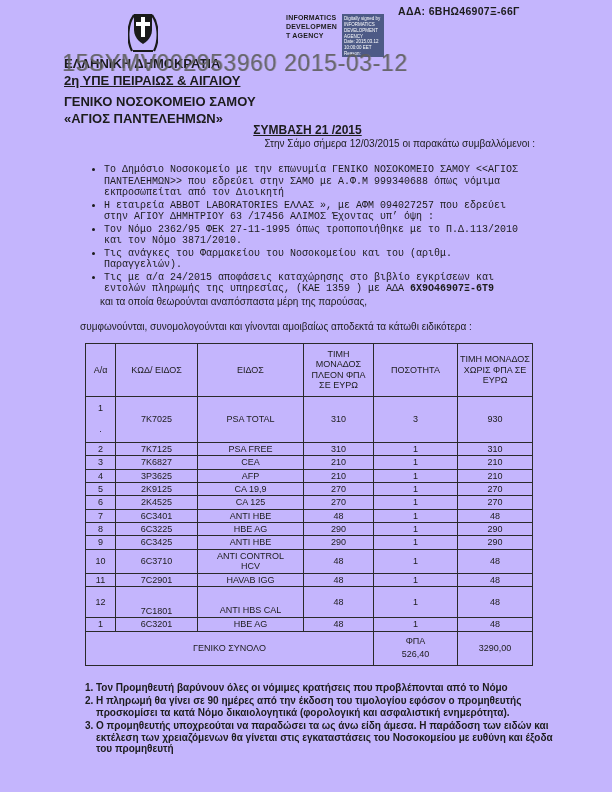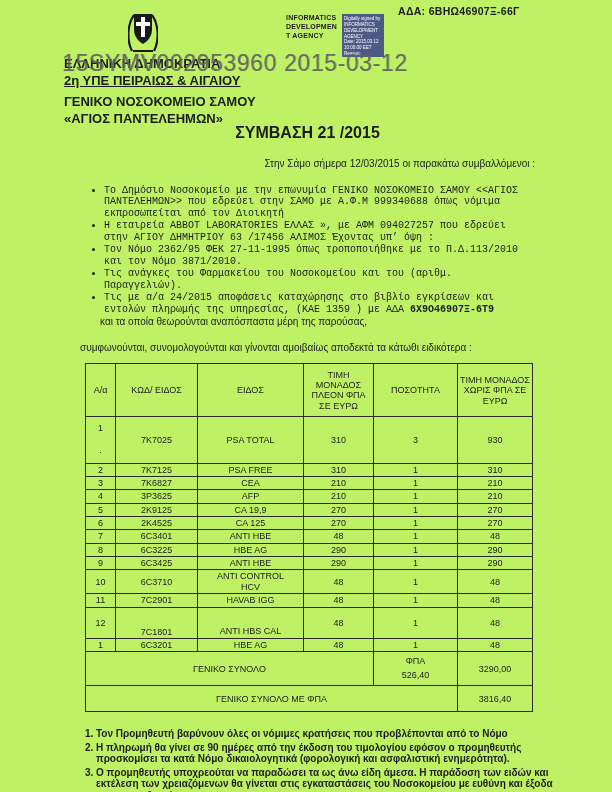--- a/index.html
+++ b/index.html
@@ -1,34 +1,34 @@
 <!DOCTYPE html>
 <html><head>
 <meta charset="utf-8">
 <style>
   html,body { margin:0; padding:0; background:#e8e8e8; }
   .page {
     position:relative; width:612px; height:792px; margin:0 auto;
-    background:#bef264; overflow:hidden; color:#1c1c1c;
+    background:#c4b5fd; overflow:hidden; color:#1c1c1c;
     font-family:"Liberation Sans", sans-serif;
   }
   .ada-top { position:absolute; top:5px; left:398px; font-size:10.5px; font-weight:700; letter-spacing:.3px; }
   .emblem { position:absolute; left:128px; top:11px; }
   .sig { position:absolute; left:286px; top:14px; display:flex; gap:4px; align-items:flex-start; }
   .sig-name { width:52px; font-size:7px; font-weight:700; line-height:1.25; letter-spacing:.2px; }
   .sig-box { width:42px; height:43px; background:#4d5a86; color:#fff; font-size:4.5px; line-height:1.3;
              padding:2px 2px; box-sizing:border-box; overflow:hidden; }
   .watermark { position:absolute; left:62px; top:50px; font-size:23px; color:rgba(92,92,92,.82);
                letter-spacing:.6px; white-space:nowrap; z-index:3; font-weight:400;
                text-shadow:1px 0 0 rgba(120,120,120,.5); }
   .letterhead { position:absolute; left:64px; top:55px; font-size:13px; font-weight:700; line-height:1.32; z-index:2; }
   .letterhead div:nth-child(2) { text-decoration:underline; margin-bottom:4px; }
 
   .content { position:absolute; left:80px; top:124px; width:455px; font-size:10px; line-height:1.15; }
-  .doc-title { text-align:center; font-weight:700; font-size:16px; margin-bottom:16px; }
+  .doc-title { text-align:center; font-weight:700; text-decoration:underline; font-size:12px; margin-bottom:0; }
   .intro { margin-bottom:15px;text-align:right; }
   ul.bullets { margin:0; padding-left:24px;font-family:Liberation Mono, monospace; }
   ul.bullets li { margin-bottom:1px; }
   ul.bullets .bold { font-weight:700; }
   .continuation { margin-top:1px;padding-left:20px; }
   .agreement { margin-top:14px; }
 
   table.items { border-collapse:collapse; table-layout:fixed; width:447px; margin:10px 0 0 5px; font-size:9px; }
   table.items th, table.items td { border:1px solid #2a2a2a; text-align:center; vertical-align:middle;
     padding:1px 2px; overflow:hidden; font-weight:400; }
@@ -234,24 +234,20 @@
             <td class="cell-total">48</td>
           </tr>
         </tbody>
       <tfoot>
         <tr>
           <td colspan="4">ΓΕΝΙΚΟ ΣΥΝΟΛΟ</td>
           <td class="vat-cell">ΦΠΑ
 526,40</td>
           <td>3290,00</td>
         </tr>
-        <tr>
-          <td colspan="5">ΓΕΝΙΚΟ ΣΥΝΟΛΟ ΜΕ ΦΠΑ</td>
-          <td>3816,40</td>
-        </tr>
       </tfoot>
     </table>
 
     <div class="notes">
       <ol>
           <li class="note-item">Τον Προμηθευτή βαρύνουν όλες οι νόμιμες κρατήσεις που προβλέπονται από το Νόμο</li>
           <li class="note-item">Η πληρωμή θα γίνει σε 90 ημέρες από την έκδοση του τιμολογίου εφόσον ο προμηθευτής προσκομίσει τα κατά Νόμο δικαιολογητικά (φορολογική και ασφαλιστική ενημερότητα).</li>
           <li class="note-item">Ο προμηθευτής υποχρεούται να παραδώσει τα ως άνω είδη άμεσα. Η παράδοση των ειδών και εκτέλεση των χρειαζόμενων θα γίνεται στις εγκαταστάσεις του Νοσοκομείου με ευθύνη και έξοδα του προμηθευτή</li>
         </ol>
     </div>

